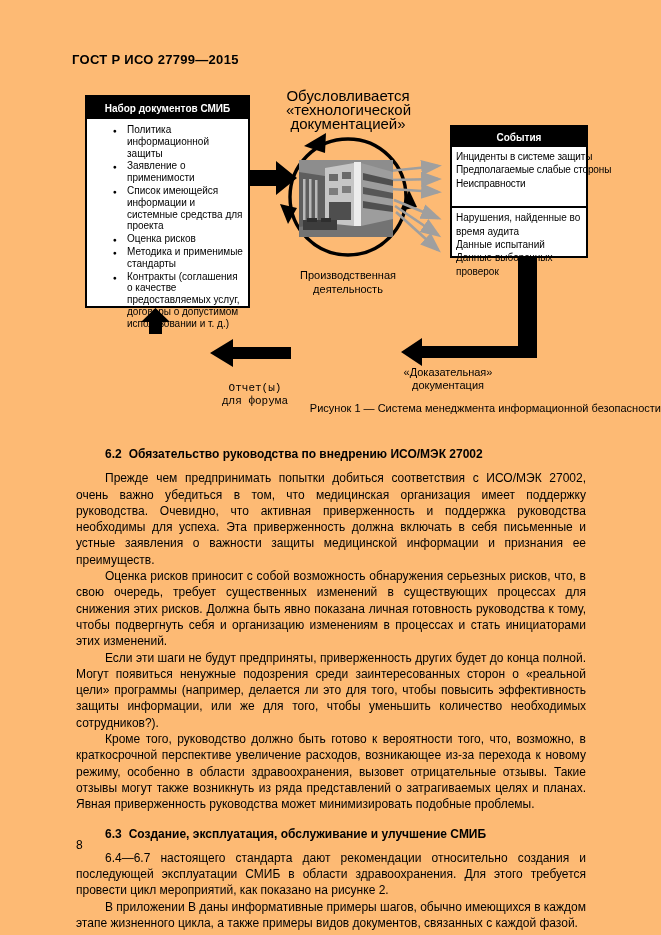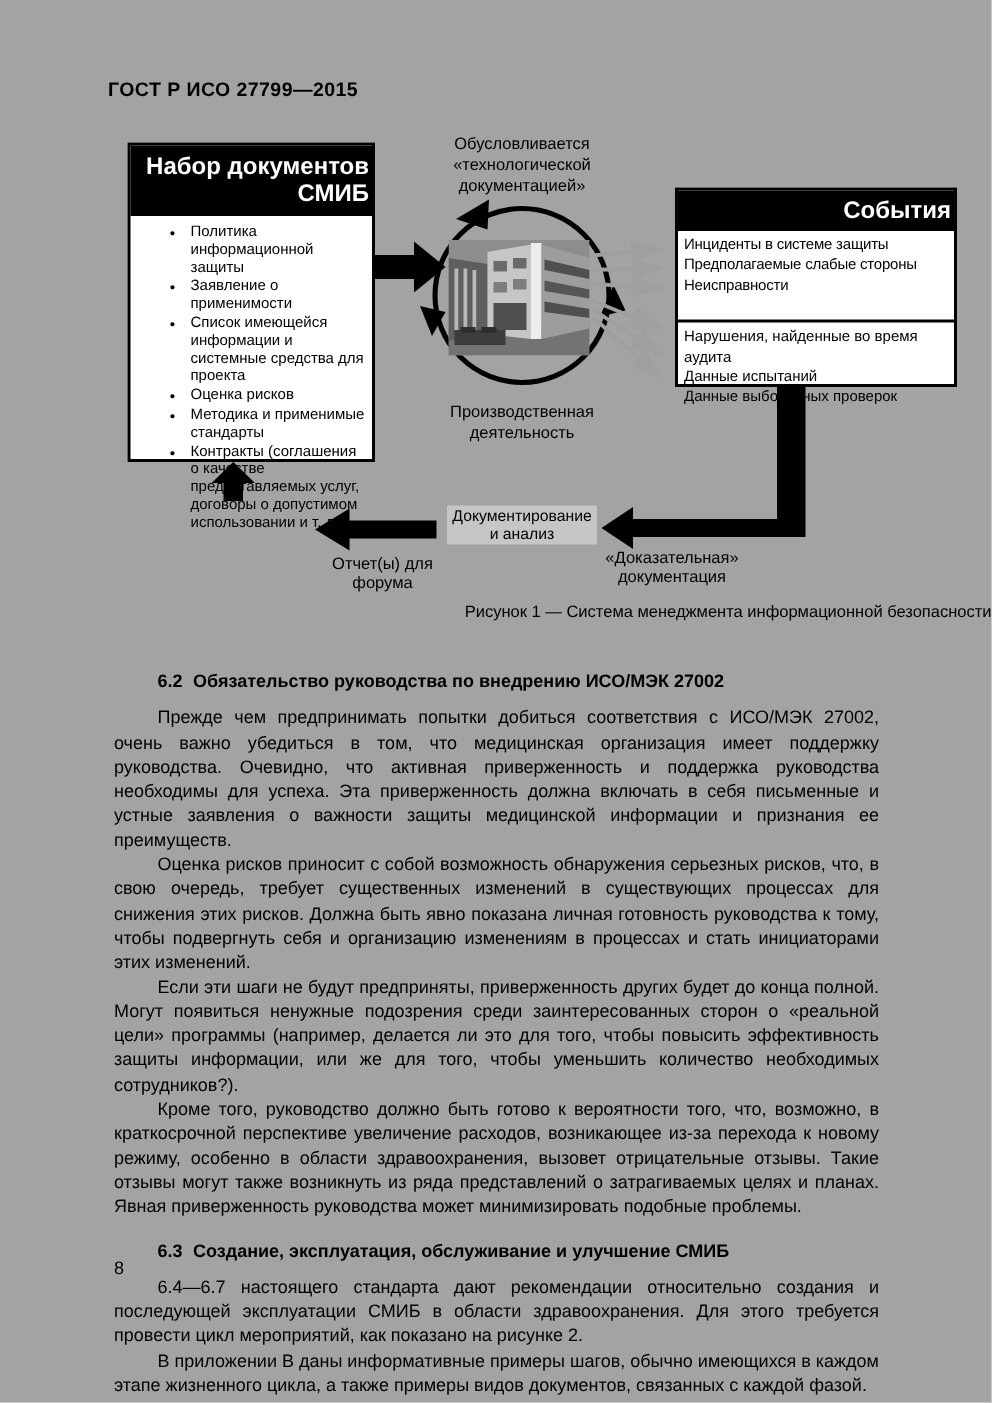--- a/index.html
+++ b/index.html
@@ -1,45 +1,45 @@
 <!DOCTYPE html>
 <html><head>
 <meta charset="utf-8">
 <style>
   html,body{margin:0;padding:0;background:#e8e8e8;}
   .page{
-    position:relative;width:661px;height:935px;margin:0 auto;background:#a3a3a3;
+    position:relative;width:661px;height:935px;margin:0 auto;background:#fdba74;
     font-family:"Liberation Sans","DejaVu Sans",sans-serif;color:#000;overflow:hidden;
   }
   .gost-header{position:absolute;left:72px;top:52px;font-size:13px;font-weight:bold;letter-spacing:.3px;}
 
   
   .diagram-svg{position:absolute;left:0;top:0;width:661px;height:420px;}
   .photo{position:absolute;left:299px;top:160px;width:94px;height:77px;}
   .photo svg{display:block;width:100%;height:100%;}
 
   .dbox{position:absolute;box-sizing:border-box;border:2px solid #000;background:#fff;}
   .doc-box{left:85px;top:95px;width:165px;height:213px;}
-  .events-box{left:450px;top:125px;width:188px;height:133px;}
-  .box-head{background:#000;color:#fff;font-weight:bold;text-align:right;font-size:16px;padding:6px 2px 5px;}
+  .events-box{left:450px;top:125px;width:138px;height:133px;}
+  .box-head{background:#000;color:#fff;font-weight:bold;text-align:center;font-size:10px;padding:6px 2px 5px;}
   .events-box .box-head{padding:5px 2px 4px;}
   .doc-list{list-style:none;margin:5px 0 0;padding:0 3px 0 26px;font-size:10px;line-height:11.8px;}
   .doc-list li{position:relative;padding-left:14px;margin-bottom:1px;}
   .doc-list li::before{content:"\25CF";position:absolute;left:0;top:1px;font-size:6.5px;}
   .ev-group{padding:3px 3px 2px 4px;font-size:10px;line-height:13.4px;}
   .ev-group.first{border-bottom:2px solid #000;padding-bottom:16px;}
   .ev-group .ev-item{white-space:normal;}
   .ev-group.first .ev-item{white-space:nowrap;letter-spacing:-0.15px;}
 
   .lbl{position:absolute;text-align:center;}
-  .top-label{left:286px;top:89px;width:124px;font-size:11px;line-height:14px;text-align:center;}
+  .top-label{left:286px;top:89px;width:124px;font-size:15px;line-height:14px;text-align:center;}
   .bottom-label{left:286px;top:268px;width:124px;font-size:11px;line-height:14px;}
   .review-label{left:125px;top:338px;width:98px;font-size:10.5px;line-height:12px;background:#c6c6c6;padding:1px 0;}
   .documenting-label{left:298px;top:337px;width:100px;font-size:10.5px;line-height:12px;background:#c6c6c6;padding:1px 0;}
-  .report-label{left:221px;top:370px;width:68px;font-size:11px;line-height:13px;}
+  .report-label{left:221px;top:382px;width:68px;font-size:11px;line-height:13px;font-family:Liberation Mono, monospace;}
   .evidence-label{left:397px;top:366px;width:102px;font-size:11px;line-height:13px;}
   .caption{position:absolute;left:0;top:402px;width:661px;text-align:right;font-size:11px;}
 
   
   .body{position:absolute;left:76px;top:430px;width:510px;font-size:12px;line-height:16.3px;text-align:justify;}
   .body h2{font-size:12px;font-weight:bold;text-align:left;margin:13px 0 8px;padding-left:29px;}
   .body section:first-child h2{margin-top:16px;}
   .body h2 .hnum{margin-right:7px;}
   .body p{margin:0;text-indent:29px;}
   .pagenum{position:absolute;left:76px;top:838px;font-size:12px;}
@@ -131,21 +131,20 @@
       <div class="ev-item">Нарушения, найденные во время аудита</div>
       <div class="ev-item">Данные испытаний</div>
       <div class="ev-item">Данные выборочных проверок</div>
     </div>
   </div>
 
   <div class="lbl top-label">Обусловливается «технологической документацией»</div>
   <div class="lbl bottom-label">Производственная деятельность</div>
 
   <div class="lbl report-label">Отчет(ы) для форума</div>
-  <div class="lbl documenting-label">Документирование и анализ</div>
   <div class="lbl evidence-label">«Доказательная» документация</div>
 
   <div class="caption">Рисунок 1 — Система менеджмента информационной безопасности</div>
 
   <div class="body">
     <section>
       <h2><span class="hnum">6.2</span><span>Обязательство руководства по внедрению ИСО/МЭК 27002</span></h2>
       <p>Прежде чем предпринимать попытки добиться соответствия с ИСО/МЭК 27002, очень важно убедиться в том, что медицинская организация имеет поддержку руководства. Очевидно, что активная приверженность и поддержка руководства необходимы для успеха. Эта приверженность должна включать в себя письменные и устные заявления о важности защиты медицинской информации и признания ее преимуществ.</p>
       <p>Оценка рисков приносит с собой возможность обнаружения серьезных рисков, что, в свою очередь, требует существенных изменений в существующих процессах для снижения этих рисков. Должна быть явно показана личная готовность руководства к тому, чтобы подвергнуть себя и организацию изменениям в процессах и стать инициаторами этих изменений.</p>
       <p>Если эти шаги не будут предприняты, приверженность других будет до конца полной. Могут появиться ненужные подозрения среди заинтересованных сторон о «реальной цели» программы (например, делается ли это для того, чтобы повысить эффективность защиты информации, или же для того, чтобы уменьшить количество необходимых сотрудников?).</p>

